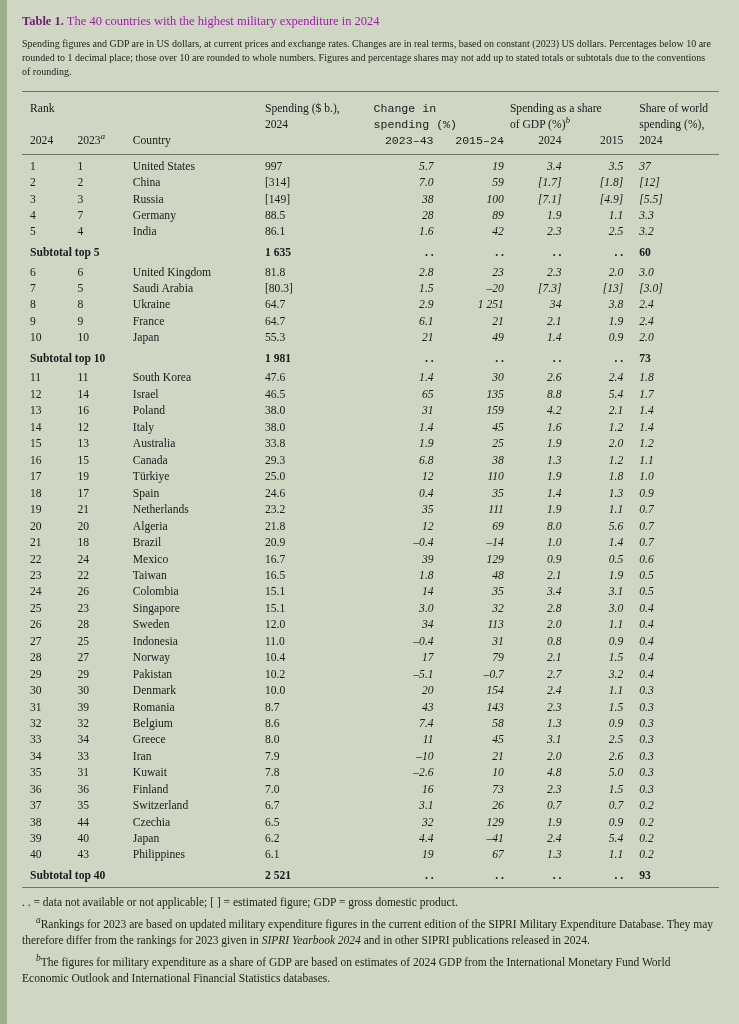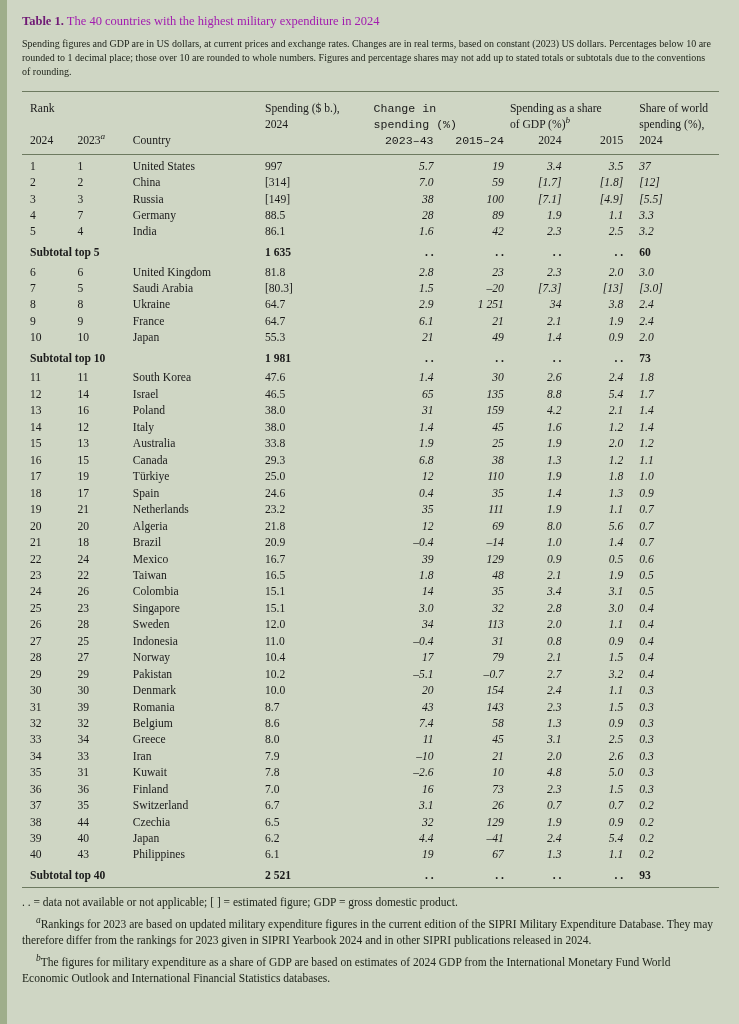--- a/index.html
+++ b/index.html
@@ -153,21 +153,21 @@
   }
   .notes .indent {
     text-indent: 14px;
   }
   .sup {
     font-style: italic;
     font-size: 9.4px;
     vertical-align: super;
     line-height: 0;
   }
-  .it { }
+  .it { font-style: italic; }
   sup.hdr {
     font-style: italic;
     font-size: 9.2px;
     vertical-align: super;
     line-height: 0;
   }
 </style>
 </head>
 <body>
 

